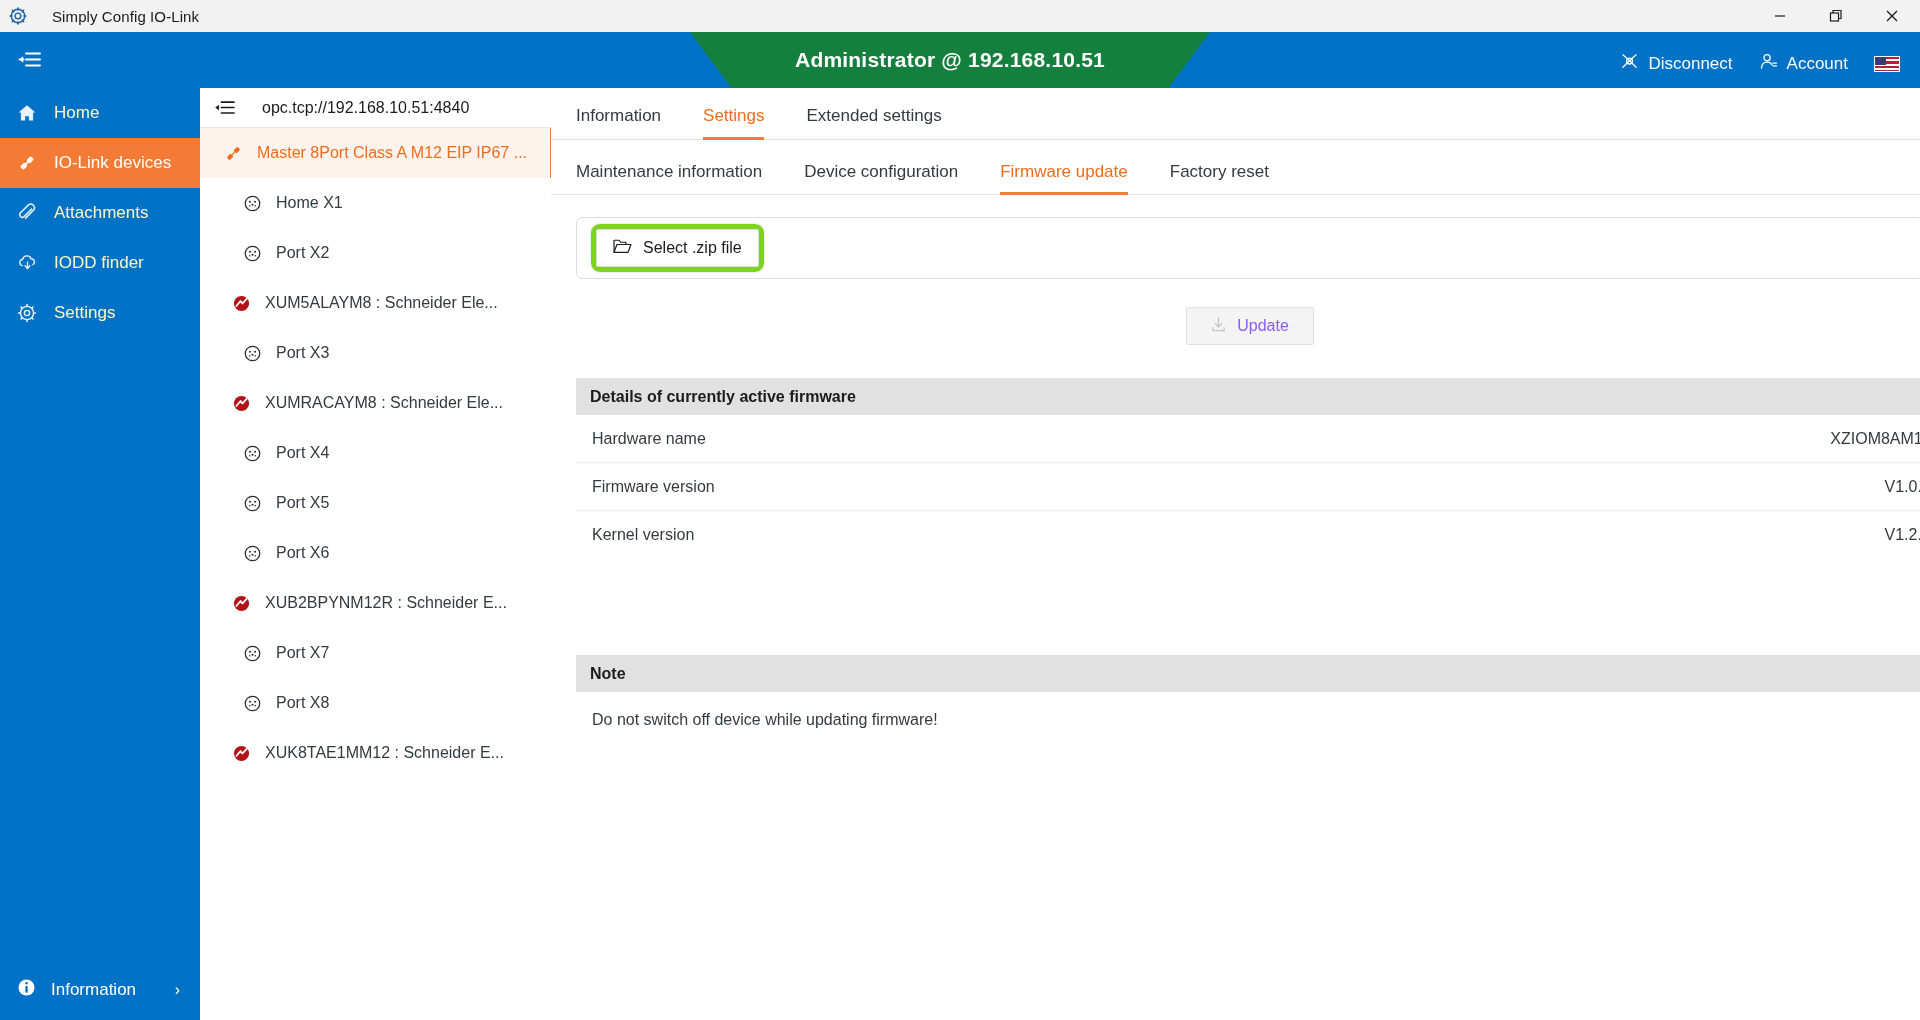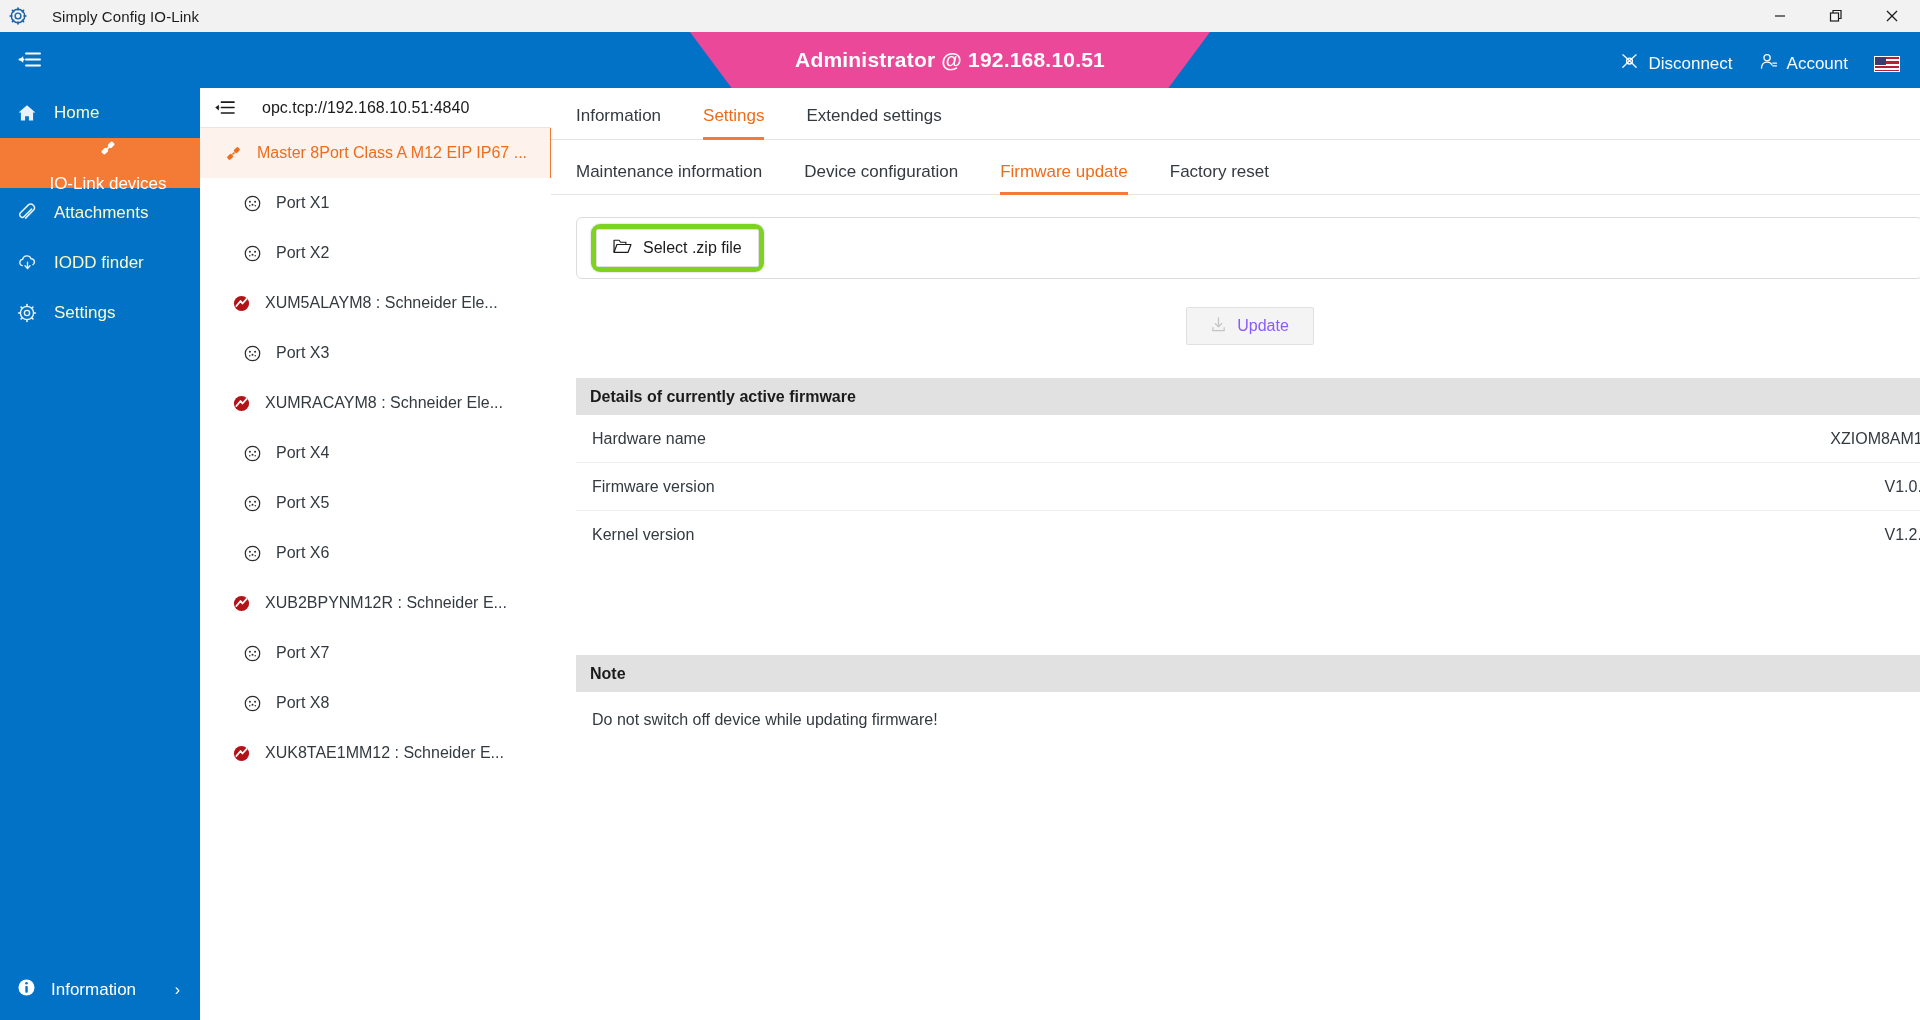--- a/index.html
+++ b/index.html
@@ -30,21 +30,21 @@
   .topbar {
     position: absolute; top: 32px; left: 0; width: 1920px; height: 56px;
     background: #0272c6;
   }
   .hamburger {
     position: absolute; left: 14px; top: 14px; width: 32px; height: 28px;
     display: flex; align-items: center; justify-content: center; cursor: pointer;
   }
   .admin-banner {
     position: absolute; left: 690px; top: 0; width: 520px; height: 56px;
-    background: #ec4899; color: #ffffff;
+    background: #15803d; color: #ffffff;
     display: flex; align-items: center; justify-content: center;
     font-size: 21px; font-weight: bold; letter-spacing: .2px;
     clip-path: polygon(0 0, 100% 0, 92% 100%, 8% 100%);
   }
   .topbar-right {
     position: absolute; right: 20px; top: 0; height: 64px;
     display: flex; align-items: center; gap: 26px; color: #ffffff; font-size: 17px;
   }
   .topbar-right .tb-item { display: flex; align-items: center; gap: 9px; cursor: pointer; opacity: .97; }
   .flag {
@@ -62,21 +62,21 @@
   
   .sidenav {
     position: absolute; left: 0; top: 88px; width: 200px; height: 932px;
     background: #0272c6; color: #ffffff;
   }
   .nav-item {
     height: 50px; display: flex; align-items: center; padding-left: 16px;
     font-size: 17px; color: #fef9c3; cursor: pointer; gap: 16px;
   }
   .nav-item .nav-ico { width: 22px; display:flex; align-items:center; justify-content:center; }
-  .nav-item.active { background: #f47b36; color: #ffffff; flex-direction: column; }
+  .nav-item.active { background: #f47b36; color: #ffffff; }
   .nav-bottom {
     position: absolute; bottom: 0; left: 0; width: 200px; height: 60px;
     display: flex; align-items: center; padding-left: 16px; gap: 14px;
     font-size: 17px; color: #ffffff; cursor: pointer;
   }
   .nav-bottom .chev { margin-left: auto; margin-right: 20px; font-size: 16px; }
 
   
   .treepanel {
     position: absolute; left: 200px; top: 88px; width: 356px; height: 932px;
@@ -375,21 +375,21 @@
         <span class="t-ico">
           <svg width="19" height="19" viewBox="0 0 20 20">
             <circle cx="10" cy="10" r="7.6" fill="none" stroke="#2b2b2b" stroke-width="1.3"></circle>
             <circle cx="7.3" cy="8.1" r="1.05" fill="#2b2b2b"></circle>
               <circle cx="12.7" cy="8.1" r="1.05" fill="#2b2b2b"></circle>
             <circle cx="10" cy="11.3" r="1.05" fill="#2b2b2b"></circle>
               <circle cx="7.1" cy="12.4" r=".8" fill="#2b2b2b"></circle>
             <circle cx="12.9" cy="12.4" r=".8" fill="#2b2b2b"></circle>
           </svg>
         </span>
-        <span class="t-lbl">Port X1</span>
+        <span class="t-lbl">Home X1</span>
       </div>
 
       <div class="tree-row lvl-1">
         <span class="t-ico">
           <svg width="19" height="19" viewBox="0 0 20 20">
             <circle cx="10" cy="10" r="7.6" fill="none" stroke="#2b2b2b" stroke-width="1.3"></circle>
             <circle cx="7.3" cy="8.1" r="1.05" fill="#2b2b2b"></circle>
               <circle cx="12.7" cy="8.1" r="1.05" fill="#2b2b2b"></circle>
             <circle cx="10" cy="11.3" r="1.05" fill="#2b2b2b"></circle>
               <circle cx="7.1" cy="12.4" r=".8" fill="#2b2b2b"></circle>

